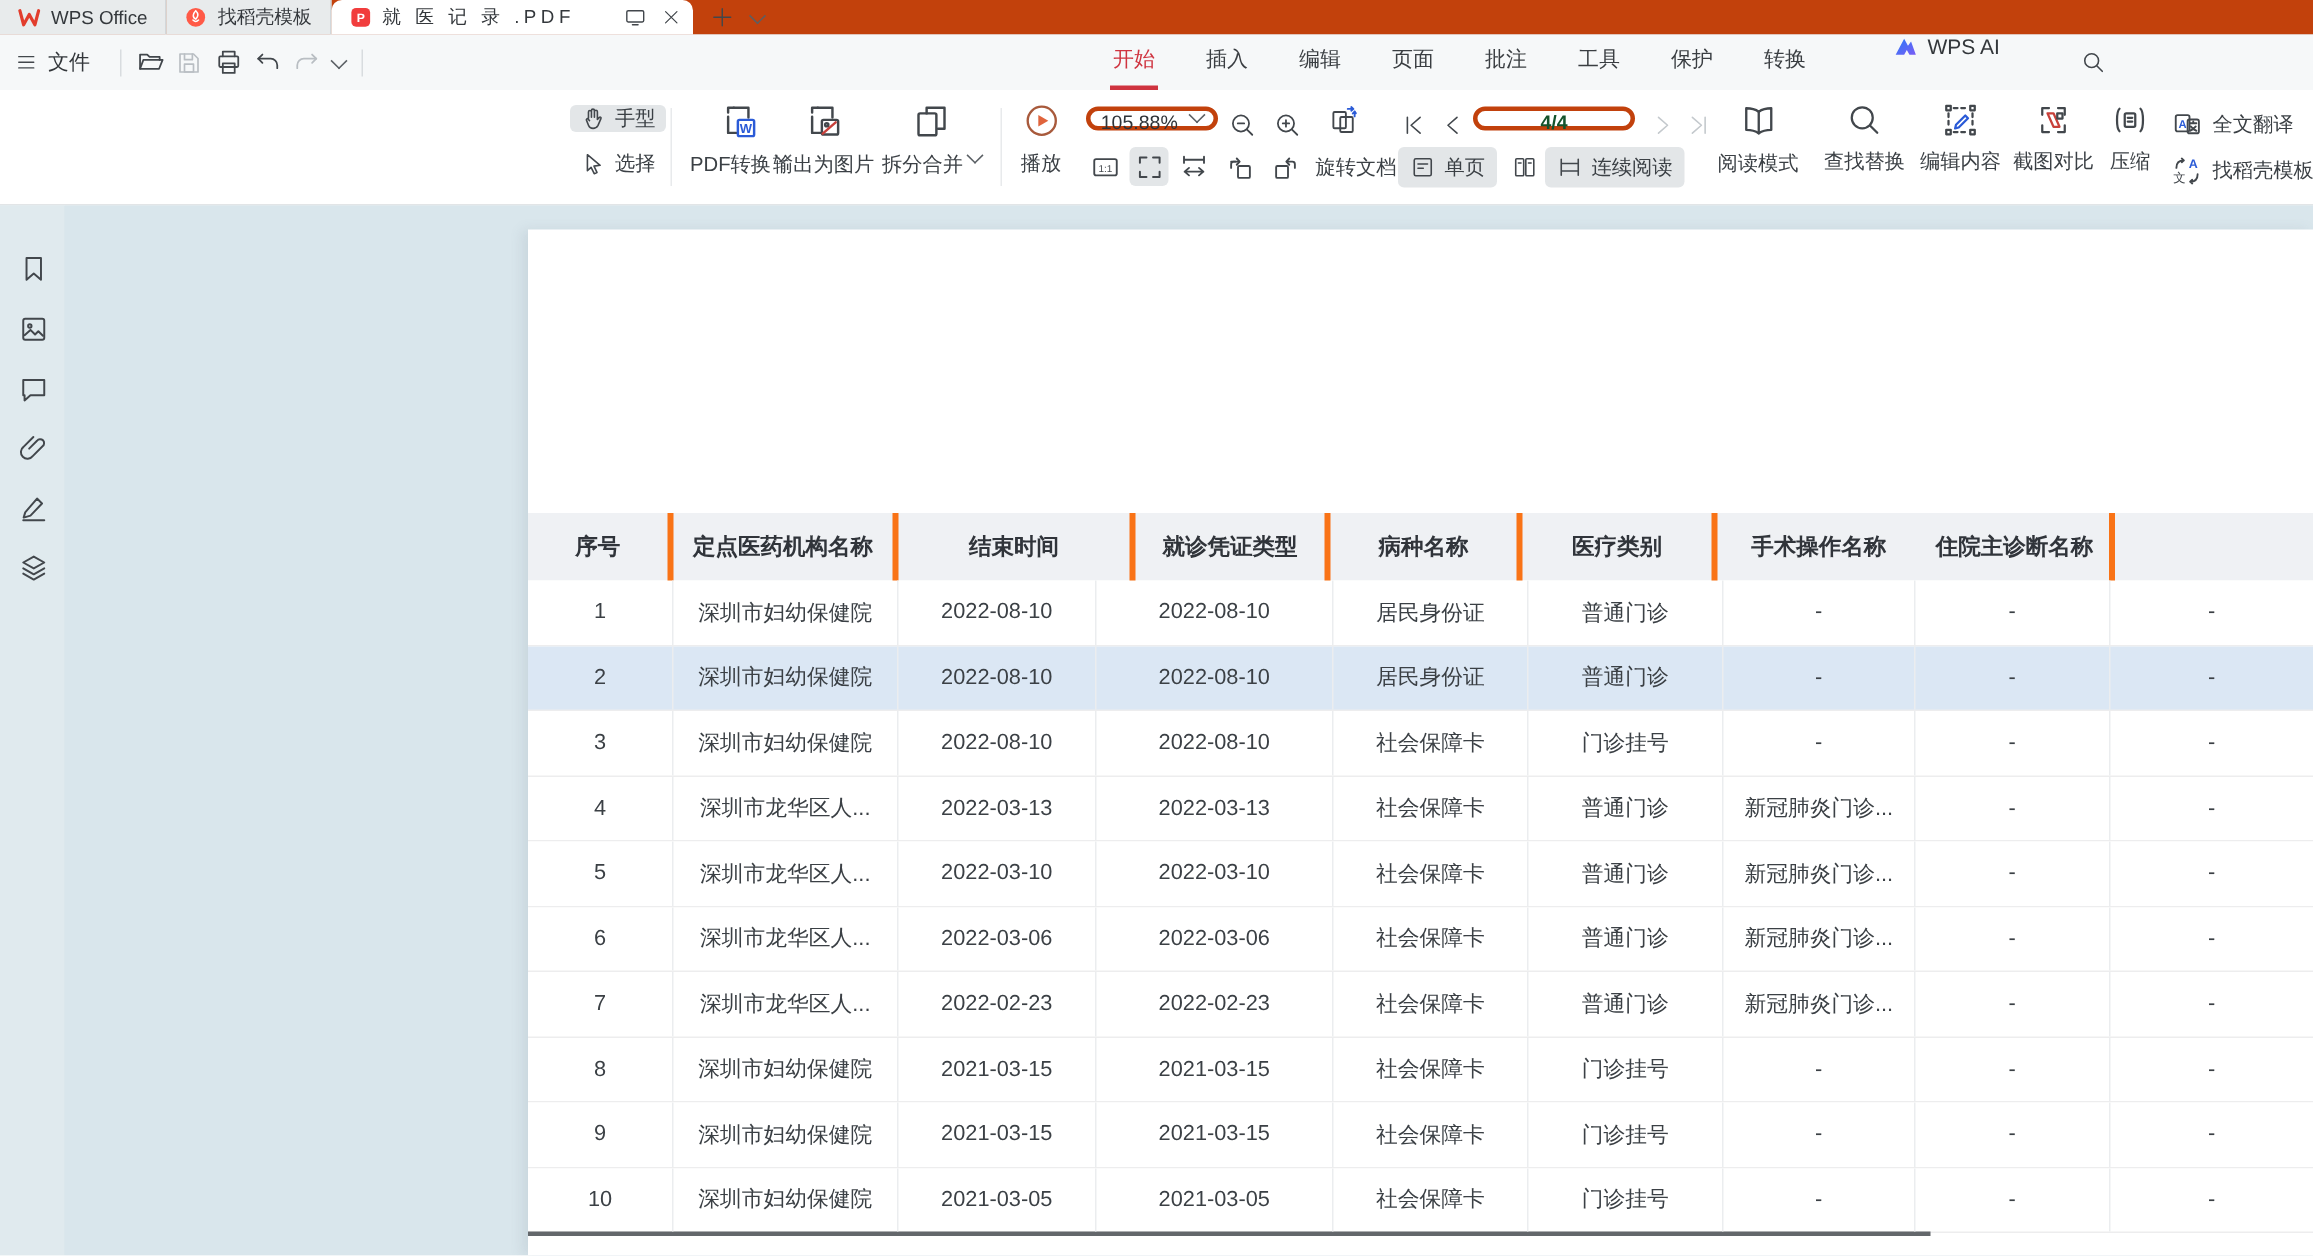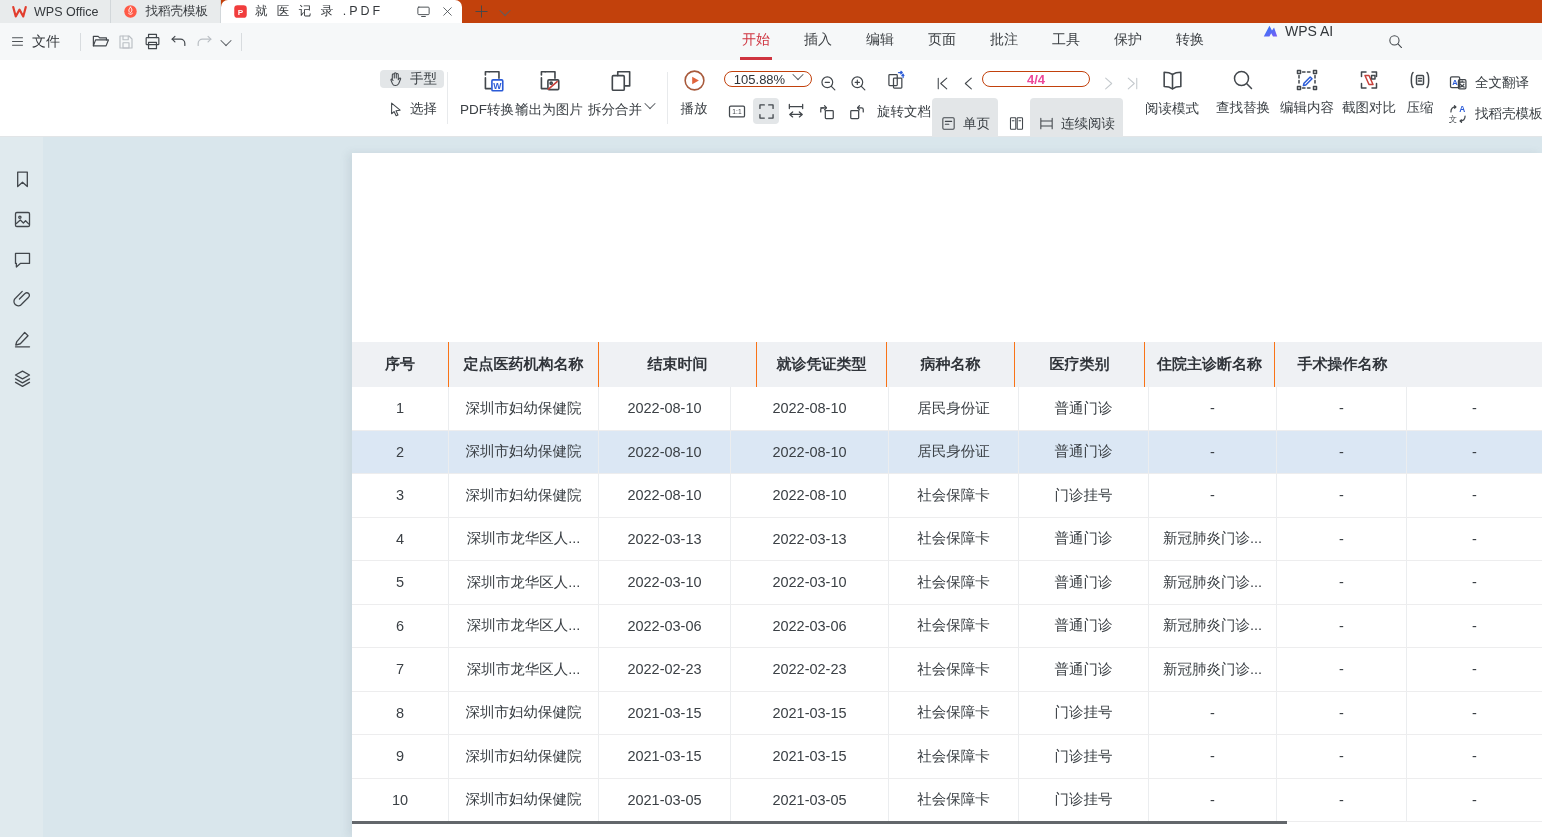--- a/index.html
+++ b/index.html
@@ -26,40 +26,40 @@
   .ai-item{display:flex;gap:6px;margin-left:26px;font-size:14px;color:#33373b;height:37px}
   .qsearch{display:flex;align-items:center;margin-left:24px;height:37px}
 
   
   .ribbon{position:absolute;left:0;top:60px;width:100%;height:77px;background:#fff;border-bottom:1px solid #e2e5e7;box-sizing:border-box}
   .toolbtn{position:absolute;display:flex;align-items:center;gap:6px;height:18px;padding:0 7px;border-radius:4px;font-size:13.5px;color:#3b4045}
   .sel{background:#e3e6e8}
   .bigbtn{position:absolute;top:8px;display:flex;flex-direction:column;align-items:center;gap:7px;font-size:13.5px;color:#3b4045}
   .biglabel{display:flex;align-items:flex-start;gap:4px;white-space:nowrap}
   .rdiv{position:absolute;top:12px;width:1px;height:52px;background:#e8eaec}
-  .pillbox{position:absolute;display:flex;justify-content:center;gap:9px;height:16px;border:1px solid #c2410c;border-radius:13px;background:#fff;font-size:13px;color:#2f3338;box-sizing:border-box}
+  .pillbox{position:absolute;display:flex;justify-content:center;gap:9px;height:16px;border:3px solid #c2410c;border-radius:13px;background:#fff;font-size:13px;color:#2f3338;box-sizing:border-box}
   .navico{position:absolute;top:13px;width:20px;height:20px;display:flex;align-items:center;justify-content:center}
-  .seg{position:absolute;top:38px;display:flex;align-items:center;gap:6px;height:27px;padding:12px 8px;border-radius:4px;font-size:13.5px;color:#3b4045;white-space:nowrap}
+  .seg{position:absolute;top:38px;display:flex;align-items:center;gap:6px;height:27px;padding:0 8px;border-radius:4px;font-size:13.5px;color:#3b4045;white-space:nowrap}
   .rowline{position:absolute;display:flex;align-items:center;gap:7px;font-size:13.5px;color:#3b4045;white-space:nowrap}
   .chev{width:7px;height:7px;border-right:1.4px solid #5a5f64;border-bottom:1.4px solid #5a5f64;transform:rotate(45deg) translate(-1px,-1px);flex:none}
   .ric{flex:none}
 
   
   .sidebar{position:absolute;left:0;top:137px;width:43px;bottom:0;background:#e0eaee}
   .sbico{position:absolute;left:11px;width:22px;height:22px;display:flex;align-items:center;justify-content:center}
 
   
   .canvas{position:absolute;left:43px;top:137px;right:0;bottom:0;background:#d9e6ec}
   .page{position:absolute;left:309px;top:16px;right:0;bottom:0;background:#fff;box-shadow:-4px 0 8px rgba(90,110,120,.12)}
 
   
   .dtable{position:absolute;left:0;top:189px;width:1190px}
   .thead{display:flex;height:45px;background:#eff1f4}
   .tcell{display:flex;align-items:center;justify-content:center;box-sizing:border-box;text-align:center;overflow:hidden;white-space:nowrap}
-  .thead .tcell{font-weight:700;font-size:15px;color:#30343a;border-right:1px solid #f97316}
+  .thead .tcell{font-weight:700;font-size:15px;color:#30343a;border-right:4px solid #f97316}
   .trow{display:flex;height:42.5px;background:#fff;border-bottom:1px solid #ededee}
   .trow .tcell{font-size:14.5px;color:#3b4045;border-right:1px solid #ebedef}
   .trow .tcell.c8,.thead .tcell.c8{border-right:none}
   .trow.hl{background:#dbe7f4}
   .c0{width:97px}.c1{width:150px}.c2{width:132px}.c3{width:158px}.c4{width:130px}
   .c5{width:130px}.c6{width:128px}.c7{width:130px}.c8{width:135px}
   .scrollline{width:935px;height:3px;background:#63676b;margin-top:-1px}
 
   svg.ic{display:block}
   .st{fill:none;stroke:#42474c;stroke-width:1.5;stroke-linecap:round;stroke-linejoin:round}
@@ -316,21 +316,21 @@
     <div class="navico" style="left:932px">
       <svg class="ic" width="17" height="17" viewBox="0 0 24 24">
           <path d="M6 4.5v15M18 4.5L9.5 12l8.5 7.5" class="st" stroke-width="1.7"></path>
         </svg>
     </div>
     <div class="navico" style="left:958px">
       <svg class="ic" width="17" height="17" viewBox="0 0 24 24">
           <path d="M16 4.5L7.5 12l8.5 7.5" class="st" stroke-width="1.7"></path>
         </svg>
     </div>
-    <div class="pillbox" style="left:982px;top:11px;width:108px;font-weight:700;color:#ec4899">
+    <div class="pillbox" style="left:982px;top:11px;width:108px;font-weight:700;color:#14532d">
       <span>4/4</span>
     </div>
     <div class="navico dis" style="left:1098px">
       <svg class="ic" width="17" height="17" viewBox="0 0 24 24">
           <path d="M8 4.5L16.5 12 8 19.5" class="st" stroke-width="1.7"></path>
         </svg>
     </div>
     <div class="navico dis" style="left:1122px">
       <svg class="ic" width="17" height="17" viewBox="0 0 24 24">
           <path d="M18 4.5v15M6 4.5L14.5 12 6 19.5" class="st" stroke-width="1.7"></path>
@@ -476,22 +476,22 @@
   <div class="canvas">
     <div class="page">
       <div class="dtable">
         <div class="thead" id="thead">
             <div class="tcell c0">序号</div>
             <div class="tcell c1">定点医药机构名称</div>
             <div class="tcell c3">结束时间</div>
             <div class="tcell c4">就诊凭证类型</div>
             <div class="tcell c6">病种名称</div>
             <div class="tcell c5">医疗类别</div>
+            <div class="tcell c8">手术操作名称</div>
             <div class="tcell c7">住院主诊断名称</div>
-            <div class="tcell c8">手术操作名称</div>
           </div>
         <div id="tbody">
             <div class="trow">
               <div class="tcell c0">1</div>
               <div class="tcell c1">深圳市妇幼保健院</div>
               <div class="tcell c2">2022-08-10</div>
               <div class="tcell c3">2022-08-10</div>
               <div class="tcell c4">居民身份证</div>
               <div class="tcell c5">普通门诊</div>
               <div class="tcell c6">-</div>

